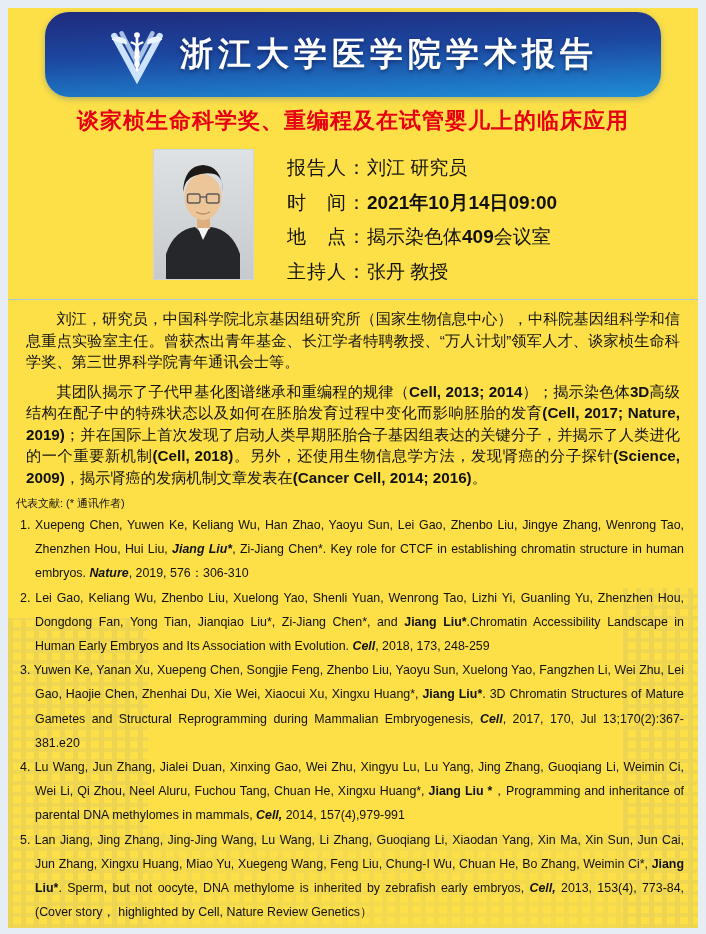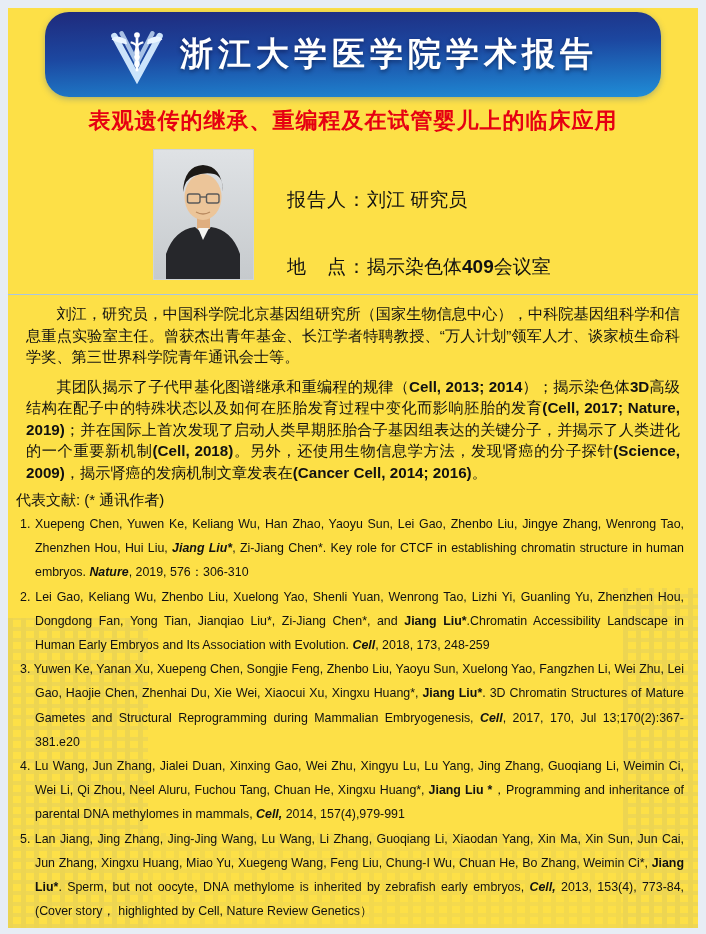--- a/index.html
+++ b/index.html
@@ -46,31 +46,31 @@
   .lecture-title{
     margin:9px 0 0;text-align:center;
     font-family:"Liberation Serif", serif;
     font-size:22px;font-weight:bold;color:#e60012;letter-spacing:1px;
   }
 
   
   .info-row{display:flex;margin:14px 0 0 146px;gap:34px;}
   .photo{width:99px;height:129px;flex:0 0 auto;box-shadow:0 0 0 1px #cfd4d8;}
   .info-list{padding-top:1px;}
-  .info-line{font-size:19px;line-height:34.5px;white-space:nowrap;margin-top:32px;}
+  .info-line{font-size:19px;line-height:34.5px;white-space:nowrap;}
   .info-line .label{letter-spacing:1px;}
   .seg-b{font-weight:bold;}
   .seg-bi{font-weight:bold;font-style:italic;}
 
   .divider{border:none;border-top:1px solid #a9c6e2;margin:10px 0 0;}
 
   .bio{margin:5px 10px 0;font-size:15.2px;line-height:21.5px;text-align:justify;}
   .bio p{margin:8px;text-indent:2em;}
 
-  .pub-heading{margin:3px 0 0 8px;font-size:15px;}
+  .pub-heading{margin:3px 0 0 8px;font-size:11px;}
 
   .pub-list{margin:2px 14px 0 12px;font-size:12.4px;line-height:24.2px;}
   .pub-item{padding-left:15px;text-indent:-15px;text-align:justify;}
 
   .welcome{
     margin:4px 0 0;text-align:center;
     font-size:31px;font-weight:bold;letter-spacing:3px;
     color:#1a6fc4;
     font-family:"Liberation Sans", sans-serif;
   }
@@ -102,21 +102,21 @@
           <path d="M44 15 Q56 8 60 15 Q53 19 43 20 Z" fill="#eaf5ff"></path>
           <circle cx="32" cy="10" r="3.2" fill="#ffffff"></circle>
           <line x1="32" y1="13" x2="32" y2="50" stroke="#ffffff" stroke-width="3"></line>
           <path d="M25 18 C39 22 25 29 32 32 C39 35 25 41 32 45" stroke="#ffffff" stroke-width="2.2" fill="none"></path>
           <path d="M39 18 C25 22 39 29 32 32 C25 35 39 41 32 45" stroke="#ffffff" stroke-width="2.2" fill="none"></path>
         </svg>
       </span>
       <h1>浙江大学医学院学术报告</h1>
     </div>
 
-    <h2 class="lecture-title">表观遗传的继承、重编程及在试管婴儿上的临床应用</h2>
+    <h2 class="lecture-title">谈家桢生命科学奖、重编程及在试管婴儿上的临床应用</h2>
 
     <div class="info-row">
       <span class="photo">
         <svg width="99" height="129" viewBox="0 0 99 129" aria-hidden="true">
           <defs>
             <linearGradient id="pbg" x1="0" y1="0" x2="0" y2="1">
               <stop offset="0" stop-color="#dfe2e5"></stop>
                 <stop offset="1" stop-color="#c6cacd"></stop>
             </linearGradient>
           </defs>
@@ -130,21 +130,27 @@
           <rect x="52.5" y="44" width="12.5" height="9" rx="2" fill="none" stroke="#5a5a5a" stroke-width="1.4"></rect>
           <line x1="46" y1="47" x2="52.5" y2="47" stroke="#5a5a5a" stroke-width="1.4"></line>
           <path d="M42 62 Q49 66 56 62" stroke="#b98a60" stroke-width="1.3" fill="none"></path>
         </svg>
       </span>
       <div class="info-list">
         <div class="info-line">
           <span class="label">报告人：</span><span><span>刘江 研究员</span></span>
         </div>
         <div class="info-line">
+          <span class="label">时　间：</span><span><span class="seg-b">2021年10月14日09:00</span></span>
+        </div>
+        <div class="info-line">
           <span class="label">地　点：</span><span><span>揭示染色体</span><span class="seg-b">409</span><span>会议室</span></span>
+        </div>
+        <div class="info-line">
+          <span class="label">主持人：</span><span><span>张丹 教授</span></span>
         </div>
       </div>
     </div>
 
     <hr class="divider">
 
     <div class="bio">
       <p>刘江，研究员，中国科学院北京基因组研究所（国家生物信息中心），中科院基因组科学和信息重点实验室主任。曾获杰出青年基金、长江学者特聘教授、“万人计划”领军人才、谈家桢生命科学奖、第三世界科学院青年通讯会士等。</p>
       <p><span>其团队揭示了子代甲基化图谱继承和重编程的规律（</span><span class="seg-b">Cell, 2013; 2014</span><span>）；揭示染色体</span><span class="seg-b">3D</span><span>高级结构在配子中的特殊状态以及如何在胚胎发育过程中变化而影响胚胎的发育</span><span class="seg-b">(Cell, 2017; Nature, 2019)</span><span>；并在国际上首次发现了启动人类早期胚胎合子基因组表达的关键分子，并揭示了人类进化的一个重要新机制</span><span class="seg-b">(Cell, 2018)</span><span>。另外，还使用生物信息学方法，发现肾癌的分子探针</span><span class="seg-b">(Science, 2009)</span><span>，揭示肾癌的发病机制文章发表在</span><span class="seg-b">(Cancer Cell, 2014; 2016)</span><span>。</span></p>
     </div>

